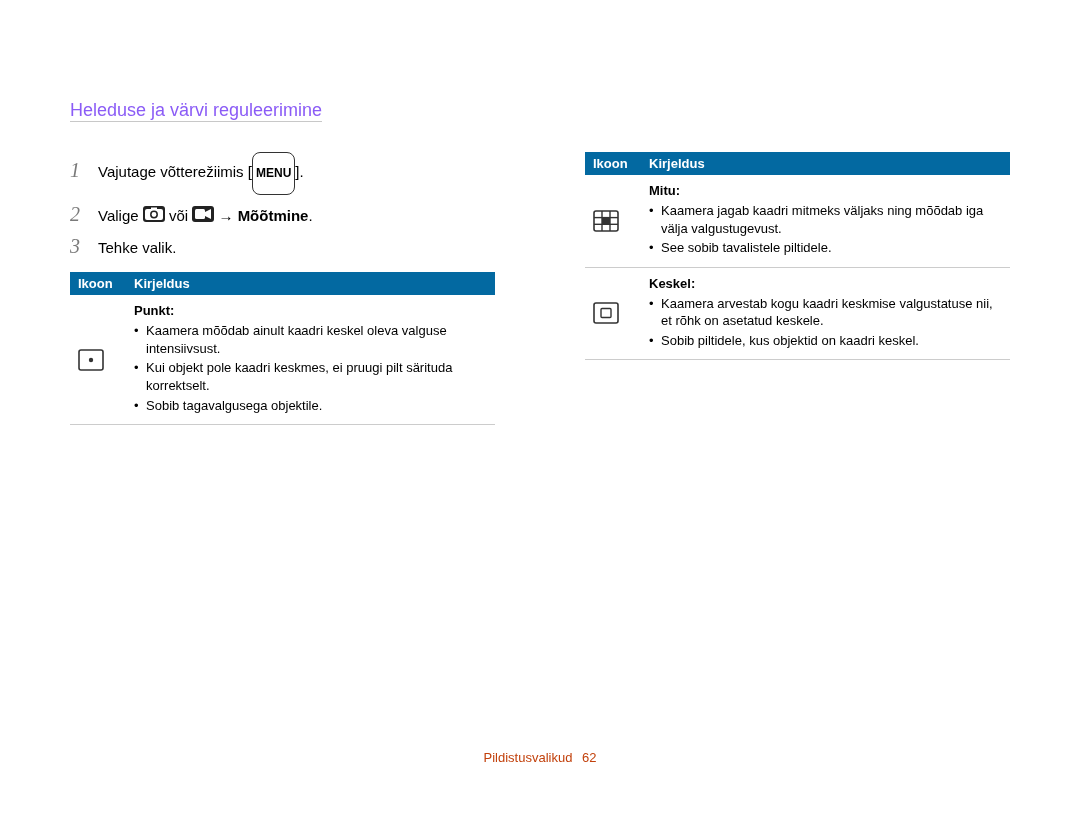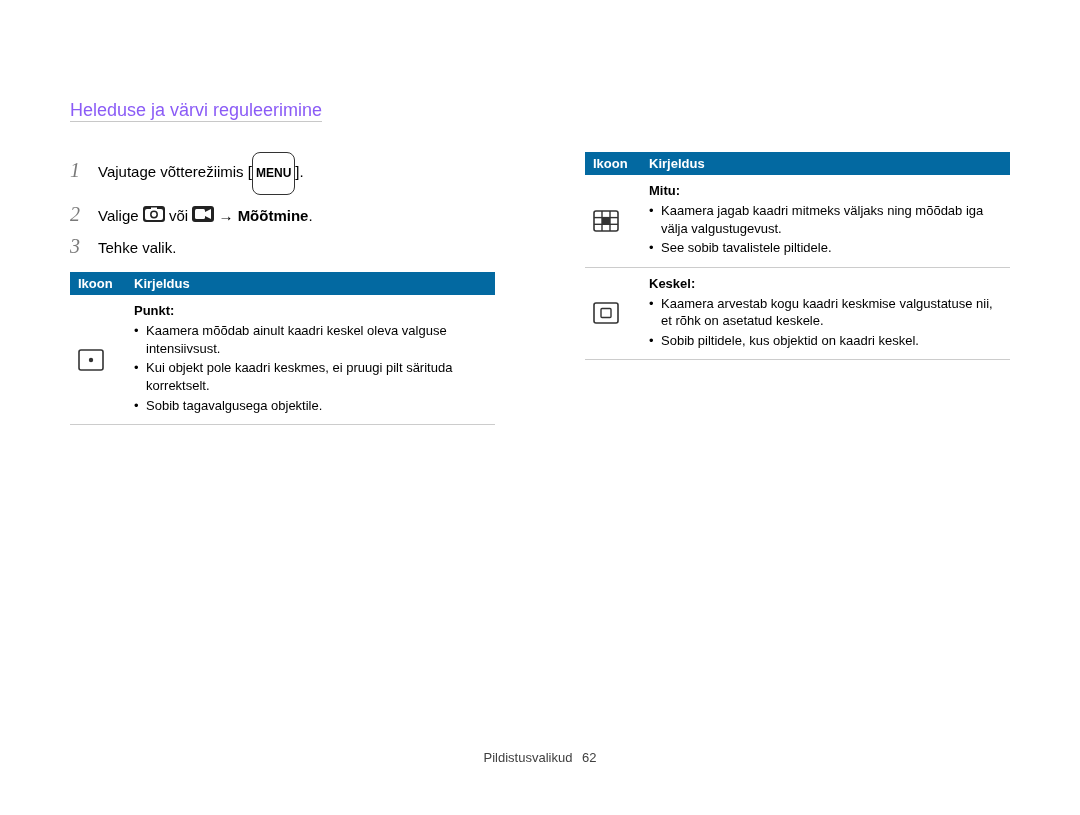--- a/index.html
+++ b/index.html
@@ -142,21 +142,21 @@
     content: "•";
     position: absolute;
     left: 0;
   }
   .footer {
     position: absolute;
     bottom: 50px;
     left: 0; right: 0;
     text-align: center;
     font-size: 13px;
-    color: #404040;
+    color: #c2410c;
   }
   .footer .pg { margin-left: 6px; }
   
   .icon-box svg { display: block; }
 </style>
 </head>
 <body>
 
 <div class="page">
   <div class="breadcrumb">Heleduse ja värvi reguleerimine</div>

